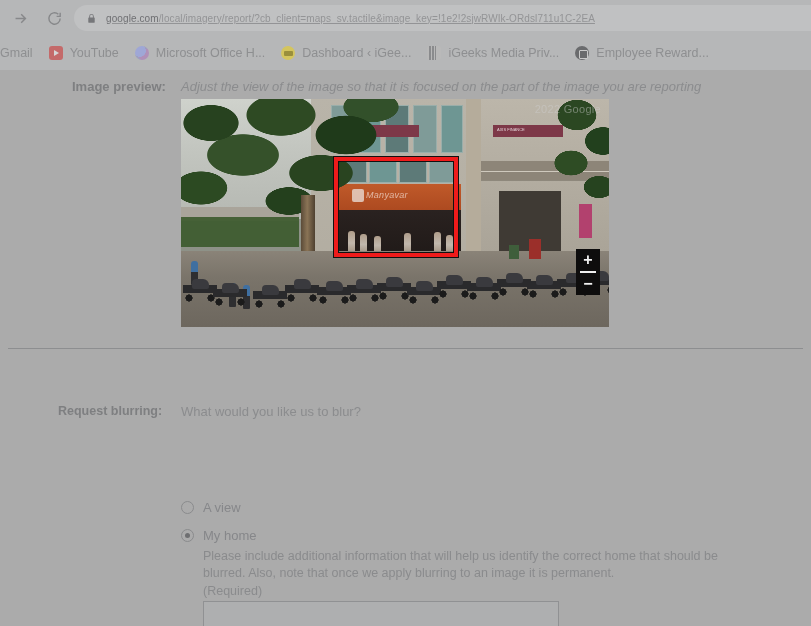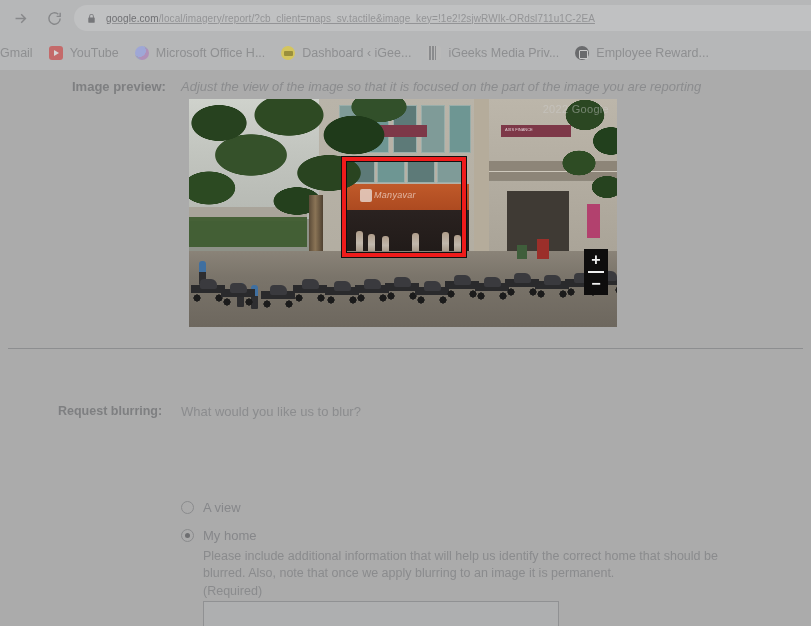--- a/index.html
+++ b/index.html
@@ -84,21 +84,21 @@
   }
   #preview-label {
     position:absolute; left:72px; top:0; font-size:13px; font-weight:bold; color:#7e7f81;
   }
   #preview-instruction {
     position:absolute; left:181px; top:0; font-size:13px; font-style:italic; color:#8b8c8e;
   }
 
   
   #image-preview {
-    position:absolute; left:189px; top:29px; width:428px; height:228px;
+    position:absolute; left:181px; top:29px; width:428px; height:228px;
     overflow:hidden; background:#8e9288;text-align:right;
   }
   #sv-scene { position:absolute; inset:0; }
 
   
   .sv-sky {
     position:absolute; left:0; top:0; width:428px; height:120px;
     background:linear-gradient(180deg,#cfd2cc 0%,#c3c6c0 40%,#b5b8b2 100%);
   }
   

